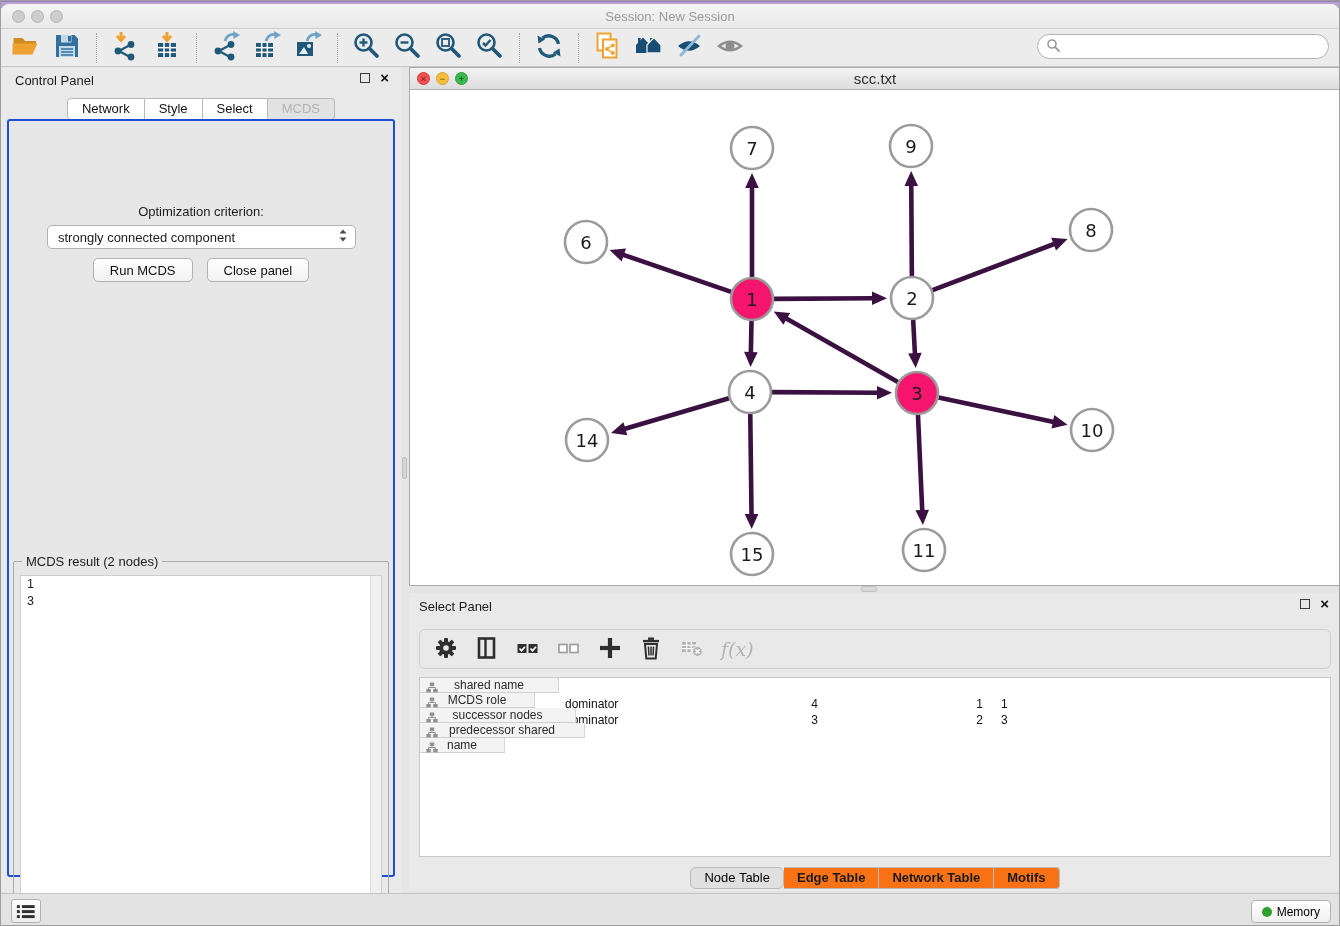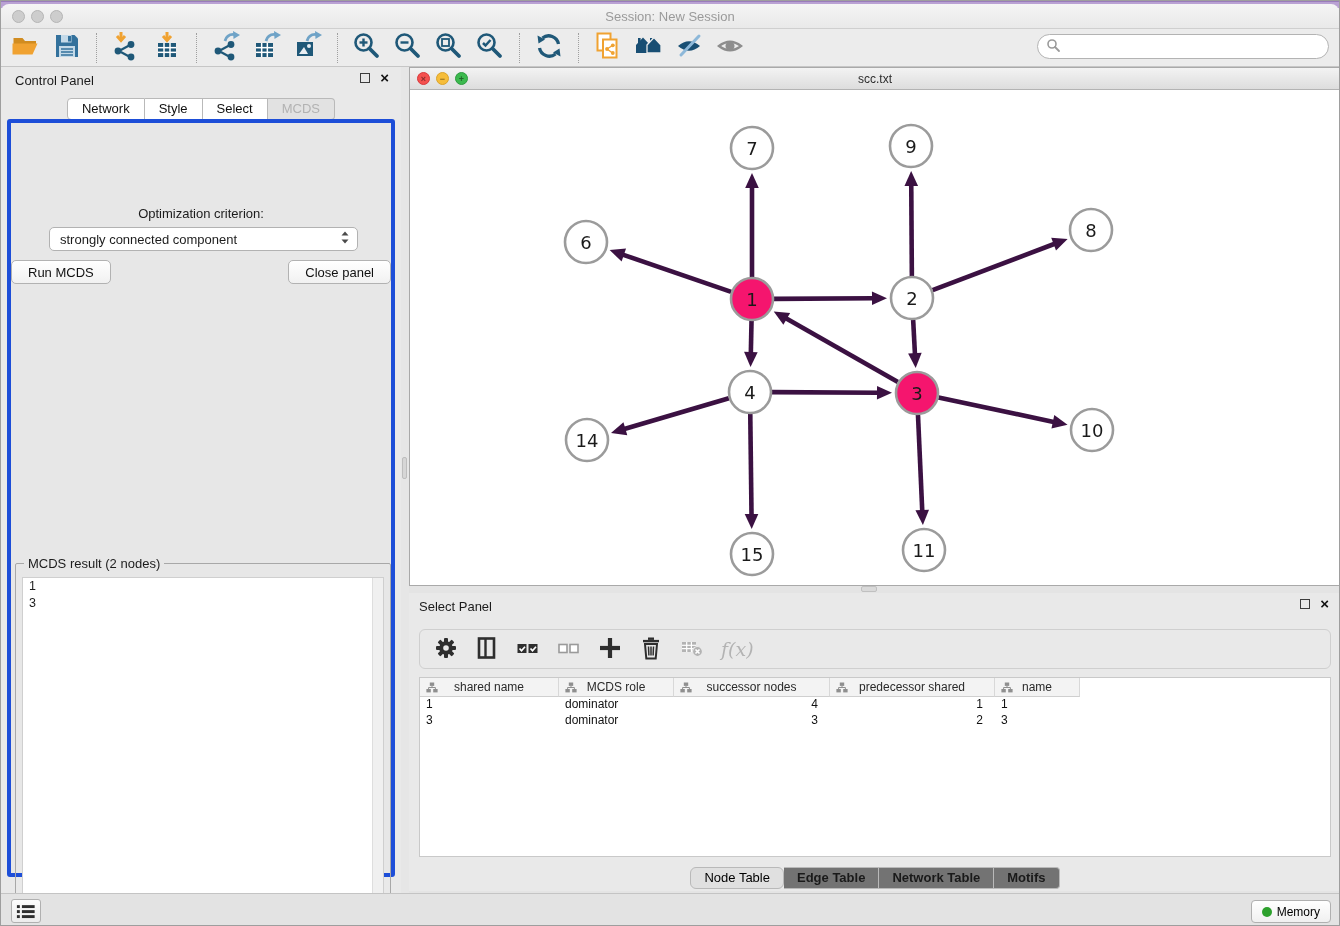--- a/index.html
+++ b/index.html
@@ -42,26 +42,26 @@
   .win-icons { position:absolute; right:12px; top:6px; display:flex; gap:10px; align-items:center; }
   .float-icon { width:10px; height:10px; border:1.6px solid #3d3d3d; display:inline-block; }
   .close-x { font-size:15px; font-weight:bold; color:#111; line-height:10px; }
   .cp-tabs { position:absolute; top:31px; left:0; width:100%; display:flex; justify-content:center; }
   .cp-tab { height:22px; padding:0 14px; background:#fff; border:1px solid #b9b9b9; border-left:none;
             line-height:20px; font-size:13px; color:#111; }
   .cp-tab:first-child { border-left:1px solid #b9b9b9; border-radius:4px 0 0 4px; }
   .cp-tab:last-child { border-radius:0 4px 4px 0; }
   .cp-tab.active { background:#e2e2e2; color:#b2b2b2; }
   .cp-content { position:absolute; left:6px; right:6px; top:52px; height:758px;
-                background:#e7e7e7; border:4px solid #1d4ed8; border-radius:3px; }
+                background:#e7e7e7; border:2px solid #1d4ed8; border-radius:3px; }
   .opt-label { position:absolute; top:83px; width:100%; text-align:center; font-size:13px; }
   .criterion { position:absolute; top:104px; left:38px; width:309px; height:24px; background:#fff;
                border:1px solid #b2b2b2; border-radius:5px; display:flex; align-items:center; padding:0 6px 0 10px; }
   .criterion .val { flex:1; font-size:13px; }
-  .cp-buttons { position:absolute; top:137px; width:100%; display:flex; justify-content:space-between; gap:14px; }
+  .cp-buttons { position:absolute; top:137px; width:100%; display:flex; justify-content:center; gap:14px; }
   .btn { height:24px; background:linear-gradient(#ffffff,#f1f1f1); border:1px solid #b2b2b2;
          border-radius:5px; font-size:13px; padding:0 16px; color:#111; }
   .result-group { position:absolute; left:4px; top:440px; width:376px; height:378px;
                   border:1px solid #a8a8a8; border-radius:2px; }
   .result-title { position:absolute; top:-8px; left:8px; background:#e7e7e7; padding:0 4px; font-size:13px; }
   .result-text { position:absolute; left:6px; right:6px; top:13px; bottom:5px; background:#fff;
                  border:1px solid #cfcfcf; font-size:12.5px; line-height:17px; overflow:hidden; }
   .result-text .ln { padding-left:6px; }
   .result-scroll { position:absolute; right:0; top:0; bottom:0; width:11px; background:#f0f0f0;
                    border-left:1px solid #dedede; }
@@ -70,48 +70,48 @@
   .v-splitter .grip { position:absolute; top:390px; left:1px; width:5px; height:22px;
                       background:#d6d6d6; border:1px solid #bdbdbd; border-radius:2px; }
 
   
   .right-area { position:absolute; left:408px; top:0; width:932px; height:826px; }
   .network-window { position:absolute; top:0; left:0; width:932px; height:519px;
                     border:1px solid #a9a9a9; background:#fff; }
   .nw-titlebar { position:relative; height:22px; background:linear-gradient(#f3f3f3,#dddddd);
                  border-bottom:1px solid #b3b3b3; }
   .nw-traffic { position:absolute; left:7px; top:4px; display:flex; gap:6px; }
-  .nw-title { text-align:center; line-height:22px; font-size:12px; color:#2d2d2d; }
+  .nw-title { text-align:center; line-height:22px; font-size:15px; color:#2d2d2d; }
   #graph-svg { display:block; width:930px; height:495px; background:#fff; }
   .h-grip { position:absolute; left:452px; top:519px; width:16px; height:6px;
             background:#d9d9d9; border:1px solid #c0c0c0; border-radius:2px; }
 
   
   .table-panel { position:absolute; left:0; top:526px; width:932px; height:298px; background:#e9e9e9; }
   .tp-header { position:relative; height:24px; }
   .tp-title { position:absolute; left:10px; top:6px; }
   .tp-toolbar { position:absolute; left:10px; right:10px; top:36px; height:40px;
                 border:1px solid #cfcfcf; border-radius:6px; display:flex; align-items:center;
                 gap:17px; padding:0 14px; }
   .tp-btn { border:none; background:transparent; display:flex; align-items:center; justify-content:center;
             padding:0; height:30px; }
   .fx-label { font-family:"DejaVu Serif", serif; font-style:italic; font-size:19px; color:#b3b3b3; }
   .node-table { position:absolute; left:10px; right:10px; top:84px; height:180px; background:#fff;
                 border:1px solid #c9c9c9; overflow:hidden; }
-  .nt-header { display:flex; height:19px; }
+  .nt-header { display:flex; height:19px;flex-direction:column; }
   .nt-hcell { position:relative; background:#f3f3f3; border-right:1px solid #d8d8d8;
               border-bottom:1px solid #cfcfcf; display:flex; align-items:center; justify-content:center;
               font-size:12px; color:#2a2a2a; }
   .nt-hcell .hico { position:absolute; left:6px; top:4px; }
   .nt-row { display:flex; height:16px; font-size:12px; color:#111; }
   .nt-cell { overflow:hidden; white-space:nowrap; }
   .nt-cell.left { padding-left:6px; text-align:left; }
   .nt-cell.right { padding-right:12px; text-align:right; }
   .tp-tabs { position:absolute; top:274px; width:100%; display:flex; justify-content:center; }
-  .tp-tab { height:22px; padding:0 13px; background:#737373; border:1px solid #b9b9b9; border-left:none;
+  .tp-tab { height:22px; padding:0 13px; background:#f97316; border:1px solid #b9b9b9; border-left:none;
             line-height:20px; font-size:13px; font-weight:bold; color:#1a1a1a; }
   .tp-tab:first-child { border-left:1px solid #b9b9b9; border-radius:4px 0 0 4px; }
   .tp-tab:last-child { border-radius:0 4px 4px 0; }
   .tp-tab.active { background:#e0e0e0; color:#000000; font-weight:normal;border-radius:6px; }
 
   
   .statusbar { position:absolute; top:892px; left:0; width:100%; height:34px; background:#e3e3e3;
                border-top:1px solid #c4c4c4; }
   .list-btn { position:absolute; left:10px; top:5px; width:30px; height:24px;
               background:linear-gradient(#fdfdfd,#ececec); border:1px solid #b0b0b0; border-radius:3px;

